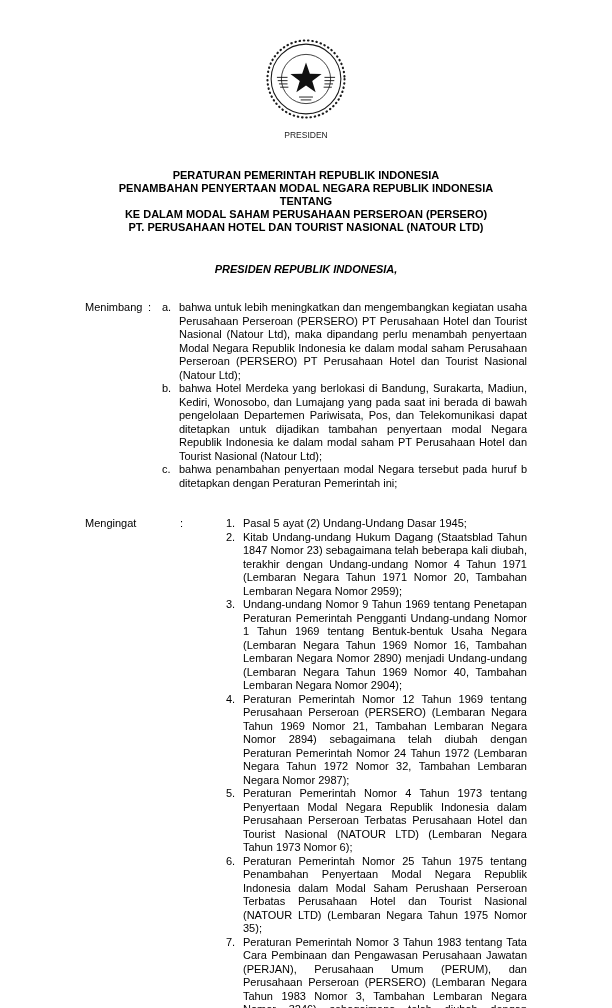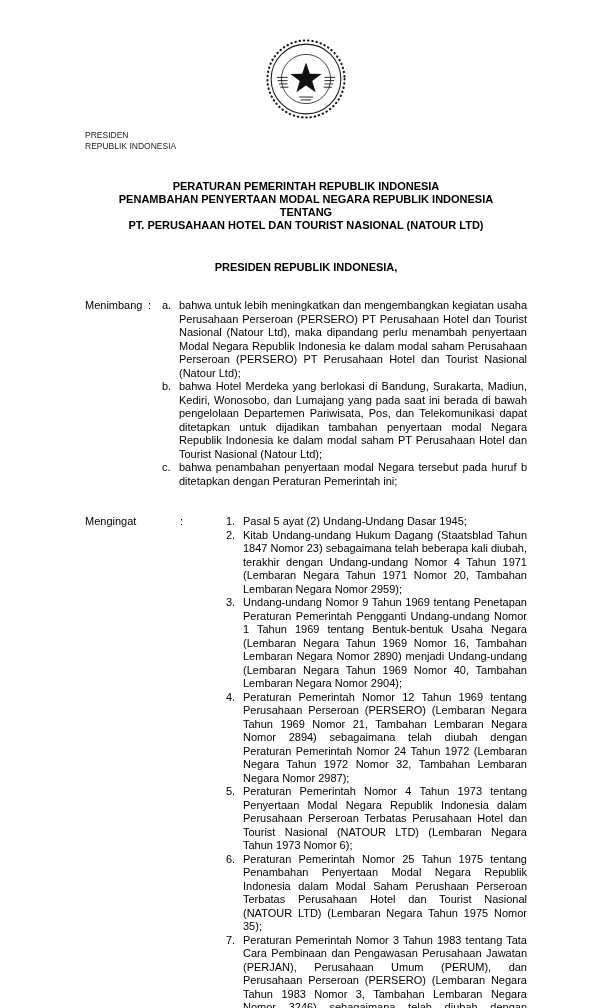--- a/index.html
+++ b/index.html
@@ -17,39 +17,41 @@
     overflow: hidden;
   }
 
   .emblem {
     display: flex;
     justify-content: center;
     margin-bottom: 10px;
   }
 
   .letterhead {
+    text-align: center;
     font-size: 8.5px;
     line-height: 11px;
     color: #222222;
     margin-bottom: 20px;
   }
 
   .doc-title {
     text-align: center;
     font-weight: bold;
     font-size: 11px;
     line-height: 13px;
     margin-top: 28px;
   }
 
   .preamble {
     text-align: center;
     font-weight: bold;
     font-size: 11px;
     margin-top: 29px;
+    font-style: italic;
   }
 
   .clause {
     display: grid;
     grid-template-columns: 63px 14px 1fr;
     align-items: start;
     font-size: 11px;
     line-height: 13.5px;
   }
   .clause.menimbang { margin-top: 26px; }
@@ -76,27 +78,27 @@
       <g stroke="#111111" stroke-width="1.1" stroke-linecap="round">
         <path d="M15 48 H27 M16 52 H27 M17.5 56 H27 M19 60 H28"></path>
         <path d="M73 48 H85 M73 52 H84 M73 56 H82.5 M72 60 H81"></path>
         <path d="M42 72 H58 M44 75.5 H56"></path>
       </g>
     </svg>
   </div>
 
   <div class="letterhead">
     <div>PRESIDEN</div>
-    <div>REPUBLIK INDONESIA</div>
   </div>
 
   <div class="doc-title">
     <div>PERATURAN PEMERINTAH REPUBLIK INDONESIA</div>
     <div>PENAMBAHAN PENYERTAAN MODAL NEGARA REPUBLIK INDONESIA</div>
     <div>TENTANG</div>
+    <div>KE DALAM MODAL SAHAM PERUSAHAAN PERSEROAN (PERSERO)</div>
     <div>PT. PERUSAHAAN HOTEL DAN TOURIST NASIONAL (NATOUR LTD)</div>
   </div>
 
   <div class="preamble">PRESIDEN REPUBLIK INDONESIA,</div>
 
   <section class="clause menimbang">
     <div class="clause-label">Menimbang</div>
     <div class="clause-colon">:</div>
     <div class="clause-body">
       <div class="list-item">

